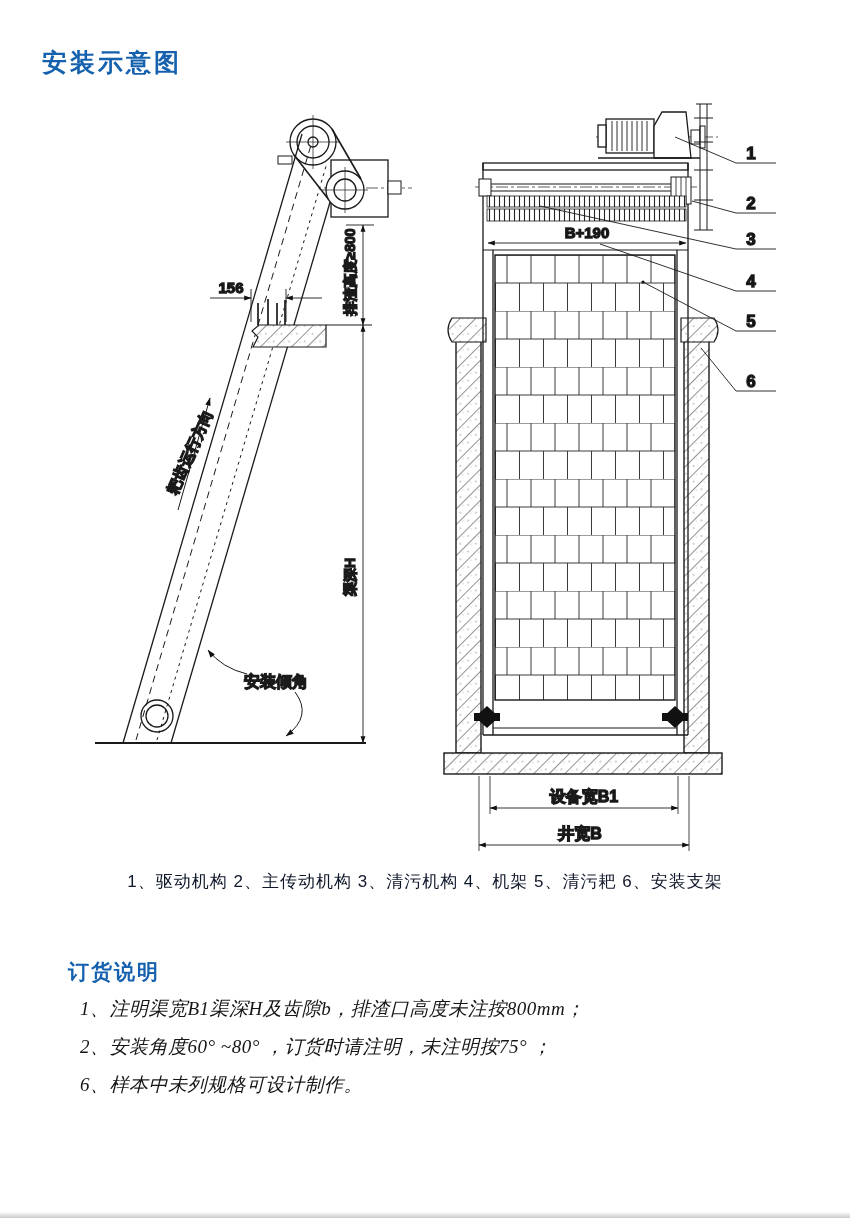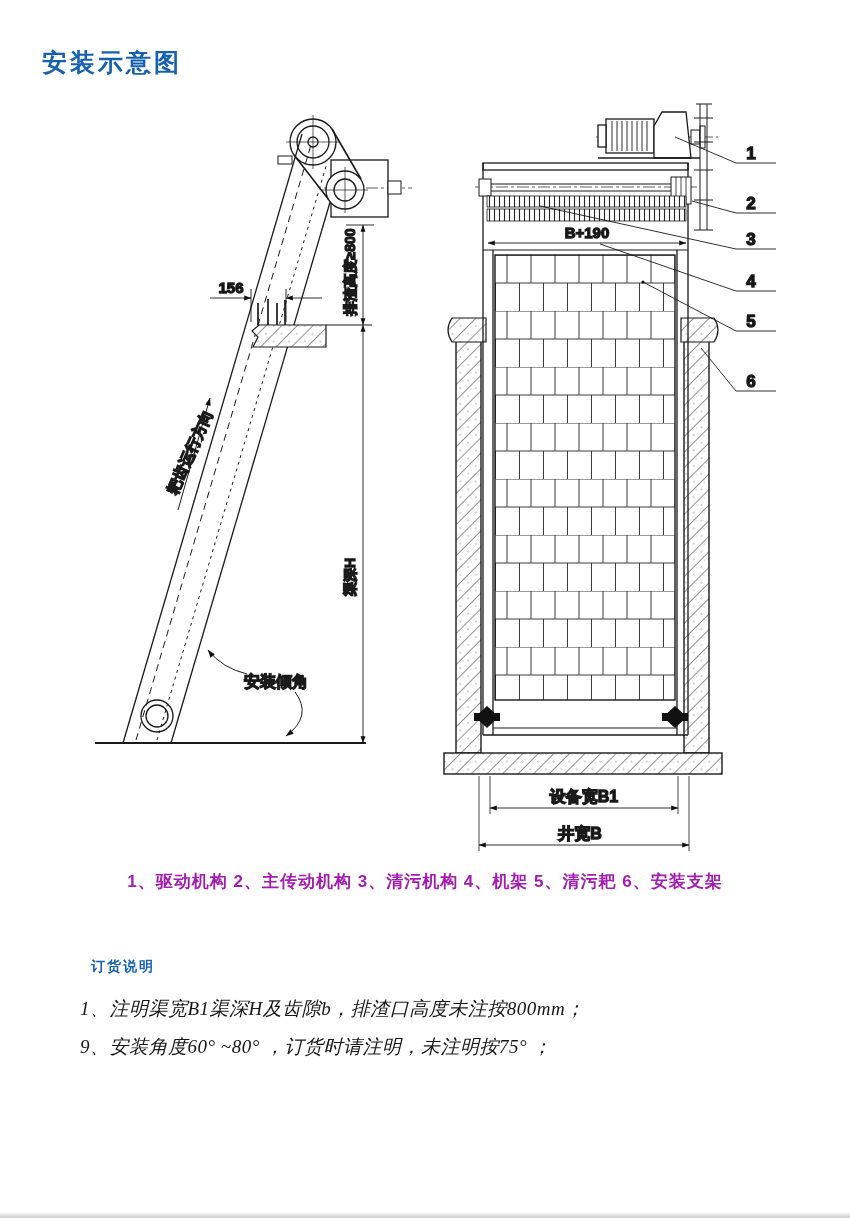--- a/index.html
+++ b/index.html
@@ -1,22 +1,22 @@
 <!DOCTYPE html>
 <html><head>
 <meta charset="utf-8">
 <style>
   html,body{margin:0;padding:0;background:#ffffff;}
   .page{position:relative;width:850px;height:1218px;background:#fff;
         font-family:"Liberation Sans",sans-serif;overflow:hidden;}
   .title{position:absolute;left:42px;top:46px;font-size:25px;font-weight:bold;
          color:#1661ae;letter-spacing:3px;}
   .caption{position:absolute;left:0;top:870px;width:850px;text-align:center;
-           font-size:17px;font-weight:bold;color:#a21caf;letter-spacing:1px;}
-  .order-heading{position:absolute;left:91px;top:958px;font-size:14px;
+           font-size:17px;font-weight:normal;color:#0f172a;letter-spacing:1px;}
+  .order-heading{position:absolute;left:68px;top:958px;font-size:21px;
                  font-weight:bold;color:#1661ae;letter-spacing:2px;font-family:Liberation Serif, serif;}
   .order-list{position:absolute;left:80px;top:990px;width:740px;
               font-family:"Liberation Serif",serif;color:#161616;font-size:19px;}
   .order-item{line-height:38px;white-space:nowrap;letter-spacing:0.5px;font-style:italic;}
   svg.diagram{position:absolute;left:0;top:88px;}
   svg text{font-family:"Liberation Sans",sans-serif;fill:#111;}
   .dimtxt{font-size:14px;font-weight:bold;}
   .lbl{font-size:15px;font-weight:bold;}
   .lbl2{font-size:16px;font-weight:bold;}
   .callout{font-size:17px;font-weight:bold;}
@@ -246,17 +246,18 @@
       </g>
     </g>
   </svg>
 
   <div class="caption">1、驱动机构 2、主传动机构 3、清污机构 4、机架 5、清污耙 6、安装支架</div>
 
   <div class="order-heading">订货说明</div>
 
   <div class="order-list">
     <div class="order-item">1、注明渠宽B1渠深H及齿隙b，排渣口高度未注按800mm；</div>
-    <div class="order-item">9、安装角度60° ~80° ，订货时请注明，未注明按75° ；</div>
+    <div class="order-item">2、安装角度60° ~80° ，订货时请注明，未注明按75° ；</div>
+    <div class="order-item">6、样本中未列规格可设计制作。</div>
   </div>
 
   <div class="page-edge"></div>
 </div>
 
 </body></html>

